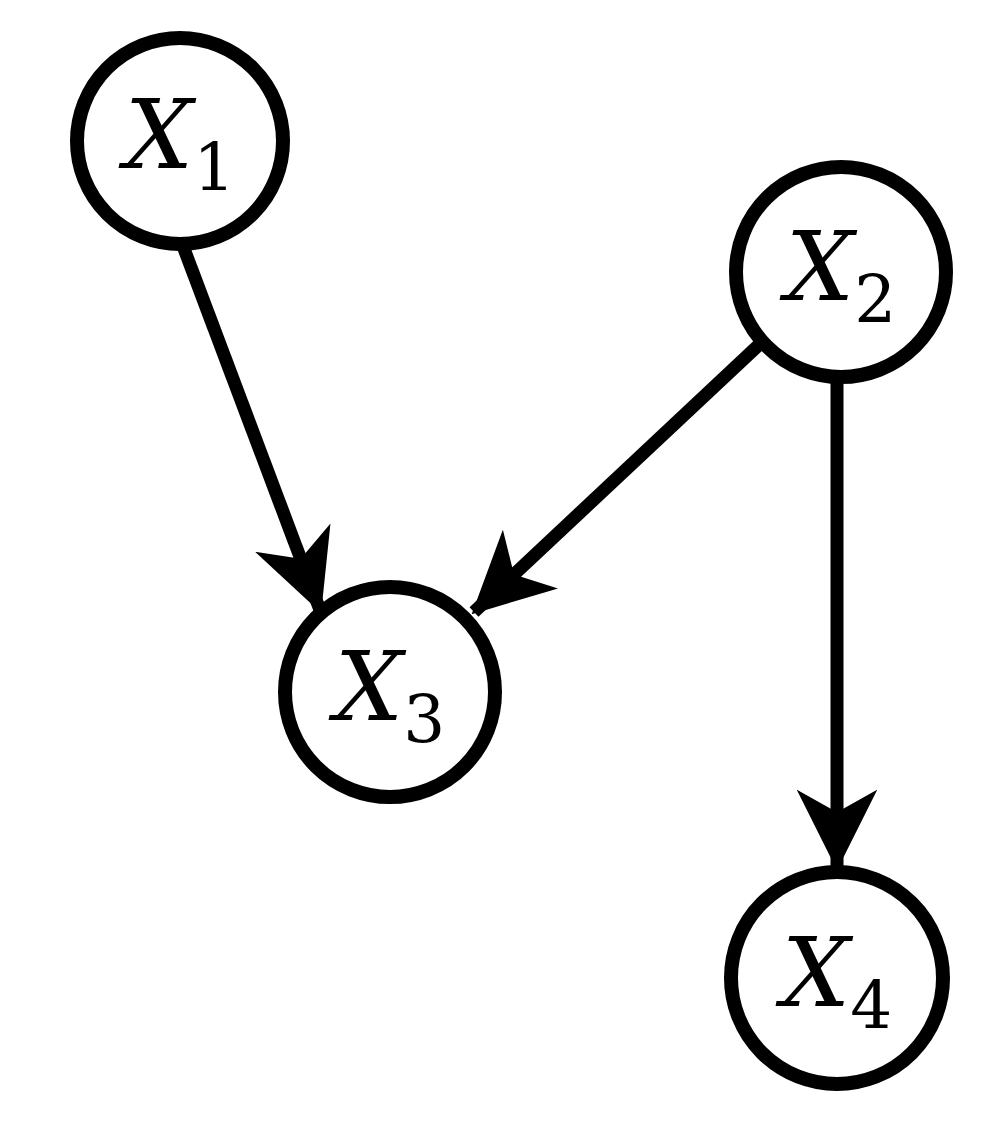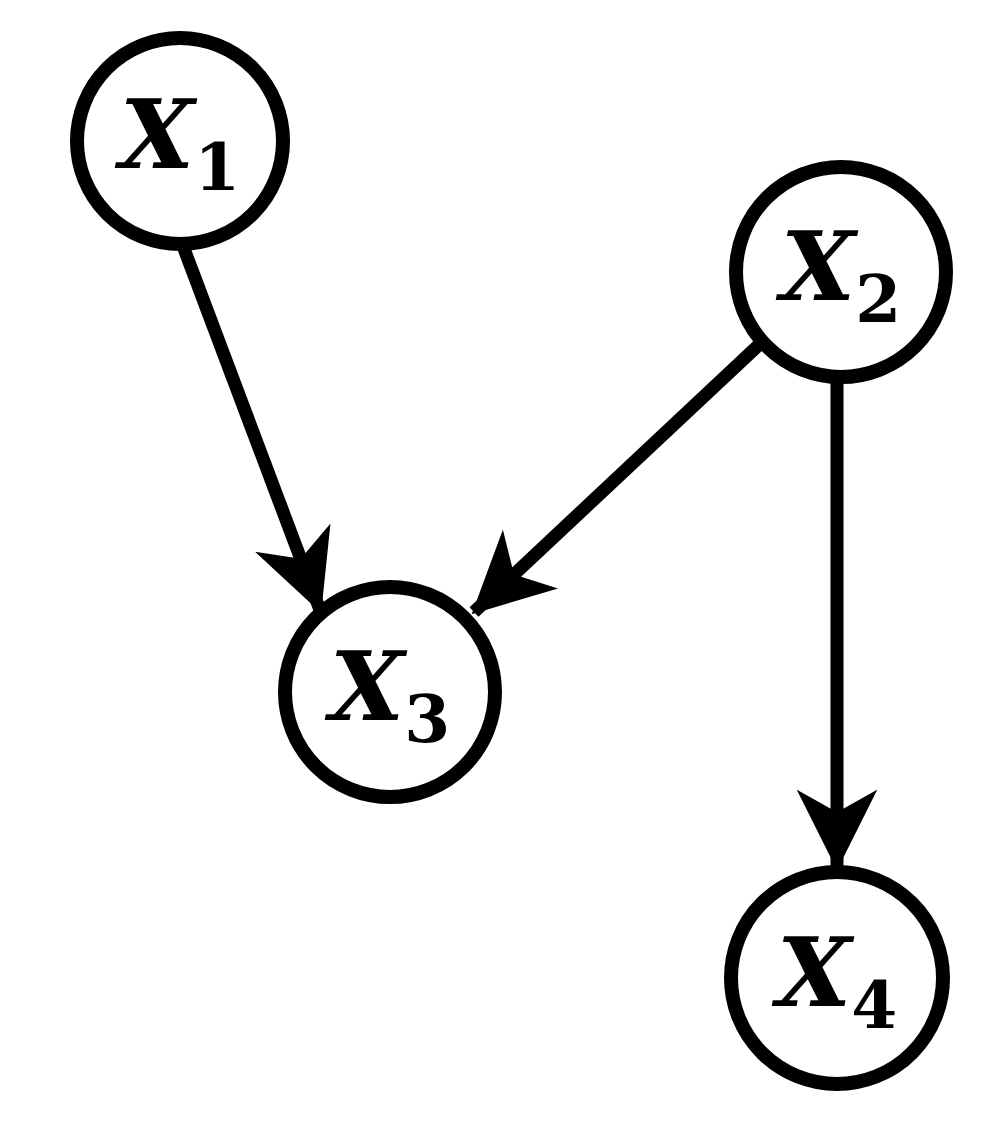--- a/index.html
+++ b/index.html
@@ -8,21 +8,20 @@
     background: #ffffff;
     width: 1002px;
     height: 1121px;
     overflow: hidden;
   }
   .canvas {
     position: relative;
     width: 1002px;
     height: 1121px;
     background: #ffffff;
-    font-weight: bold;
   }
   svg { display: block; }
   .edge {
     stroke: #000000;
     stroke-width: 13;
     fill: none;
   }
   .node-circle {
     fill: #ffffff;
     stroke: #000000;

